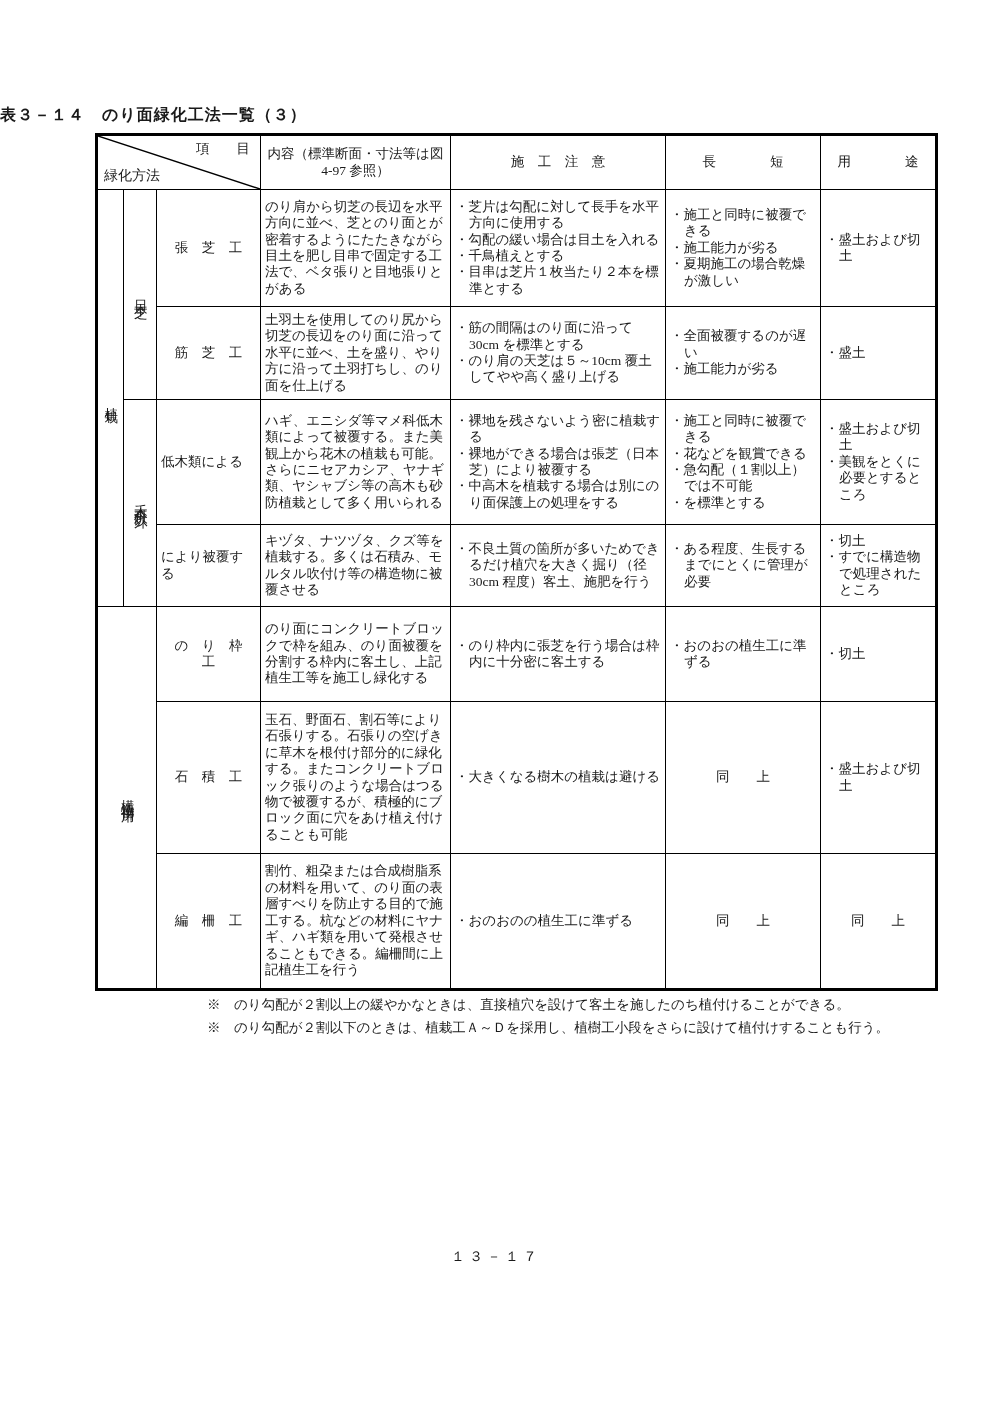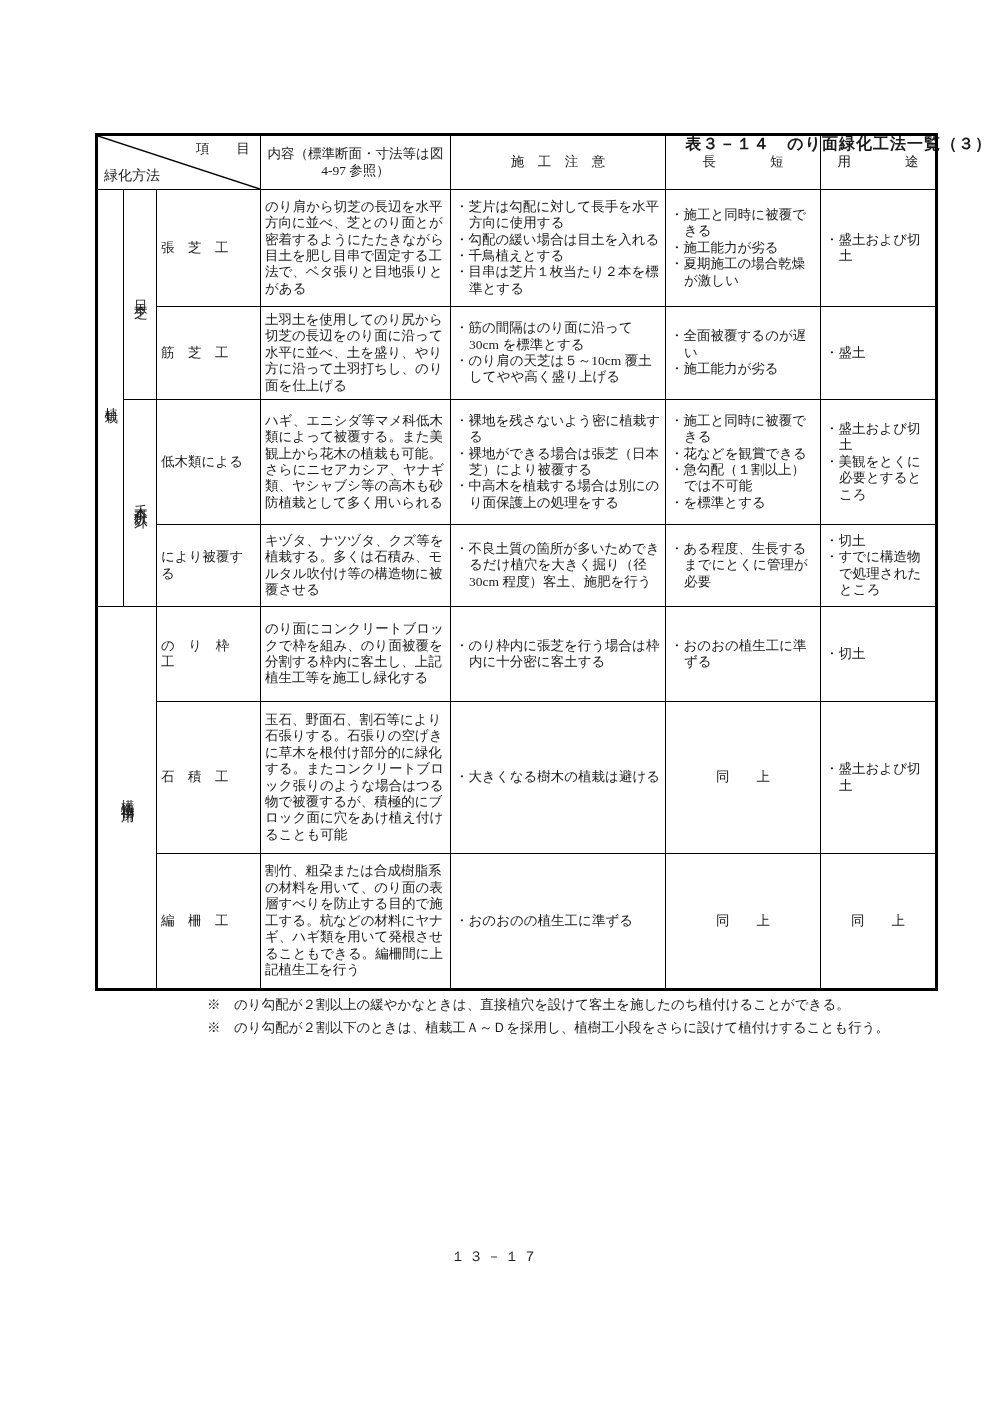--- a/index.html
+++ b/index.html
@@ -6,23 +6,23 @@
   .page{
     position:relative;
     width:992px;height:1403px;
     background:#ffffff;
     font-family:"Liberation Serif","DejaVu Serif",serif;
     color:#1a1a1a;
     overflow:hidden;
   }
   .doc-title{
     position:absolute;top:105px;left:0;width:100%;
-    text-align:right;
+    text-align:left;
     font-family:Liberation Serif, serif;
-    font-weight:bold;font-size:16px;letter-spacing:1px;margin-top:29px;
+    font-weight:bold;font-size:16px;letter-spacing:1px;
   }
   table.main{
     position:absolute;left:95px;top:133px;
     width:840px;
     border-collapse:collapse;table-layout:fixed;
     border:3px solid #000;
   }
   table.main td{
     border:1px solid #000;
     padding:3px 4px;
@@ -37,21 +37,21 @@
   .diag-method{position:absolute;bottom:5px;left:6px;font-size:14px;}
   td.hdr{text-align:center;white-space:pre-line;}
   td.vcell{text-align:center;padding:2px 1px;}
   .vtext{
     writing-mode:vertical-rl;
     display:inline-block;
     letter-spacing:3px;
     font-size:13.5px;
     margin:0 auto;
   }
-  td.name{}
+  td.name{text-align:center;}
   td.name-left{text-align:left;}
   td.content{white-space:pre-line;text-align:left;}
   .bullet{
     padding-left:14px;
     text-indent:-14px;
     text-align:left;
   }
   td.same{text-align:center;}
   .footnotes{
     position:absolute;left:207px;top:993px;

